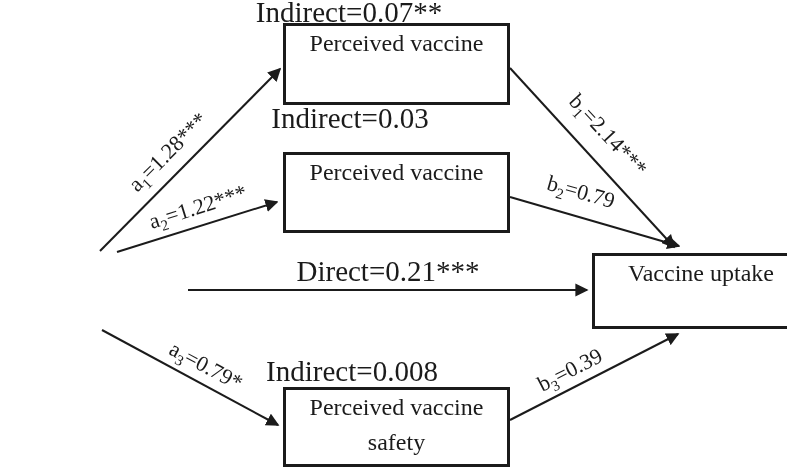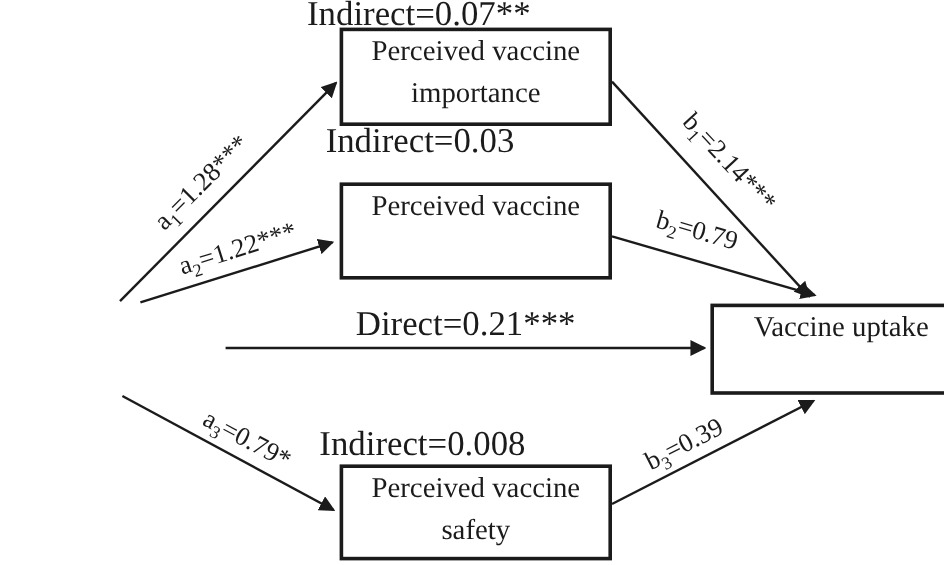--- a/index.html
+++ b/index.html
@@ -63,21 +63,20 @@
     <line x1="102" y1="330" x2="278" y2="425" marker-end="url(#ah)"></line>
     <line x1="510" y1="68" x2="674" y2="247" marker-end="url(#ah)"></line>
     <line x1="510" y1="197" x2="679" y2="246" marker-end="url(#ah)"></line>
     <line x1="510" y1="420" x2="678" y2="334" marker-end="url(#ah)"></line>
     <line x1="188" y1="290" x2="587" y2="290" marker-end="url(#ah)"></line>
   </svg>
 
 
   <div class="node" style="left:283px;top:23px;width:227px;height:82px">
     <span>Perceived vaccine</span>
-    <span>importance</span>
   </div>
 
   <div class="node" style="left:283px;top:152px;width:227px;height:81px">
     <span>Perceived vaccine</span>
   </div>
 
   <div class="node" style="left:283px;top:387px;width:227px;height:80px">
     <span>Perceived vaccine</span>
     <span>safety</span>
   </div>

